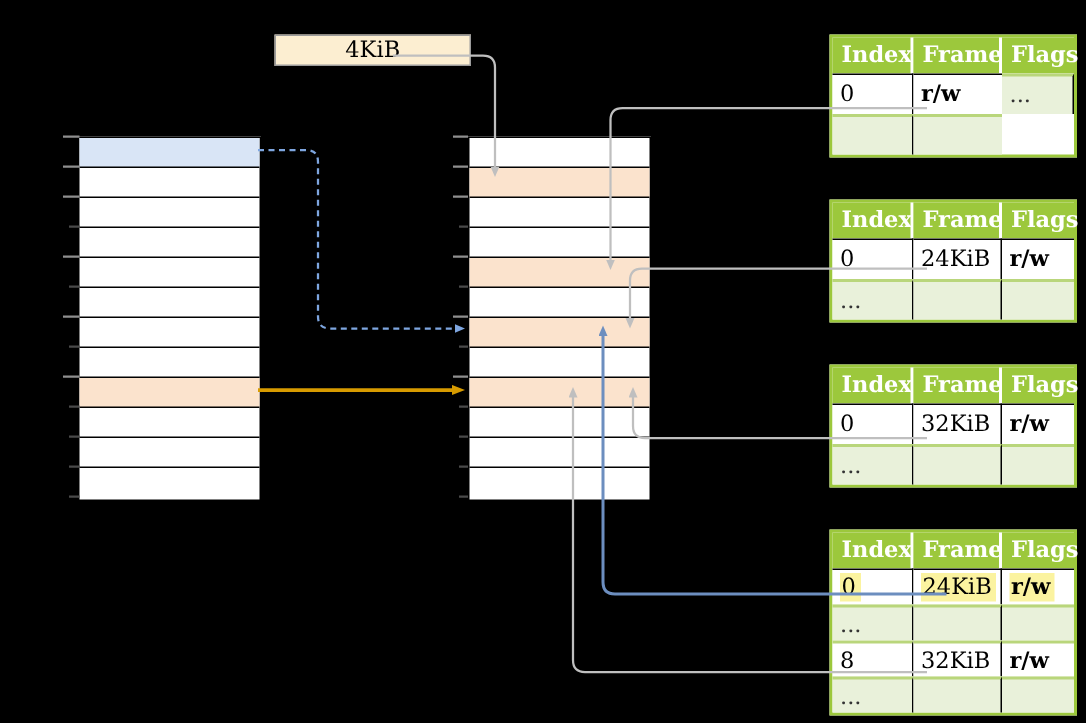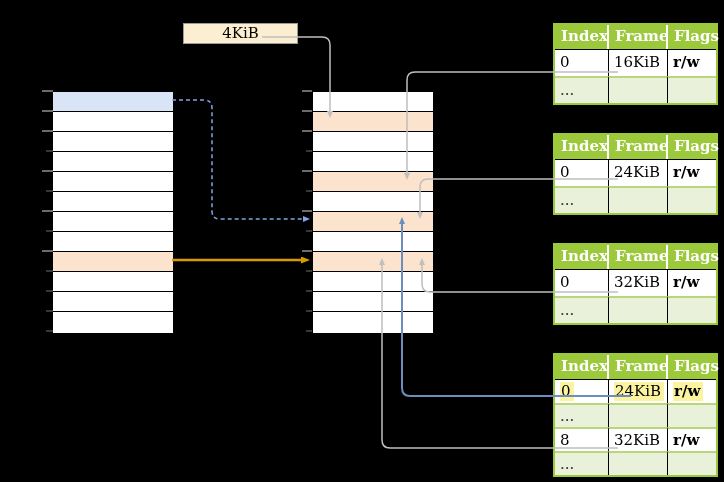--- a/index.html
+++ b/index.html
@@ -2,21 +2,21 @@
 <html><head>
 <meta charset="utf-8">
 <style>
   html,body { margin:0; padding:0; background:#000; }
   .canvas {
     position:relative; width:724px; height:482px; overflow:hidden;
     background:#000; font-family:"DejaVu Serif","Liberation Serif",serif;
   }
   
   .size-label {
-    position:absolute; left:183px; top:23px; width:115px; height:21px;
+    position:absolute; left:183px; top:23px; width:131px; height:21px;
     background:#FCEED1; border:1px solid #9b9b9b; box-sizing:border-box;
     color:#000; font-size:15px; text-align:center; line-height:19px;
   }
   
   .memcol {
     position:absolute; top:91px; width:120px; height:241px;
     background:#fff; border:1px solid #000; box-sizing:content-box;
   }
   .memcol.left { left:52px; }
   .memcol.mid  { left:312px; }
@@ -85,21 +85,20 @@
     <div class="mrow"></div>
     <div class="mrow"></div>
     <div class="mrow"></div>
   </div>
 
   <div class="ptable t1">
     <div class="th">Index</div>
     <div class="th">Frame</div>
     <div class="th last">Flags</div>
     <div class="td r1">0</div>
-    <div class="td r1">16KiB</div>
     <div class="td r1 lastc">r/w</div>
     <div class="td rn shaded">...</div>
     <div class="td rn shaded"></div>
     <div class="td rn shaded lastc"></div>
   </div>
 
   <div class="ptable t2">
     <div class="th">Index</div>
     <div class="th">Frame</div>
     <div class="th last">Flags</div>

